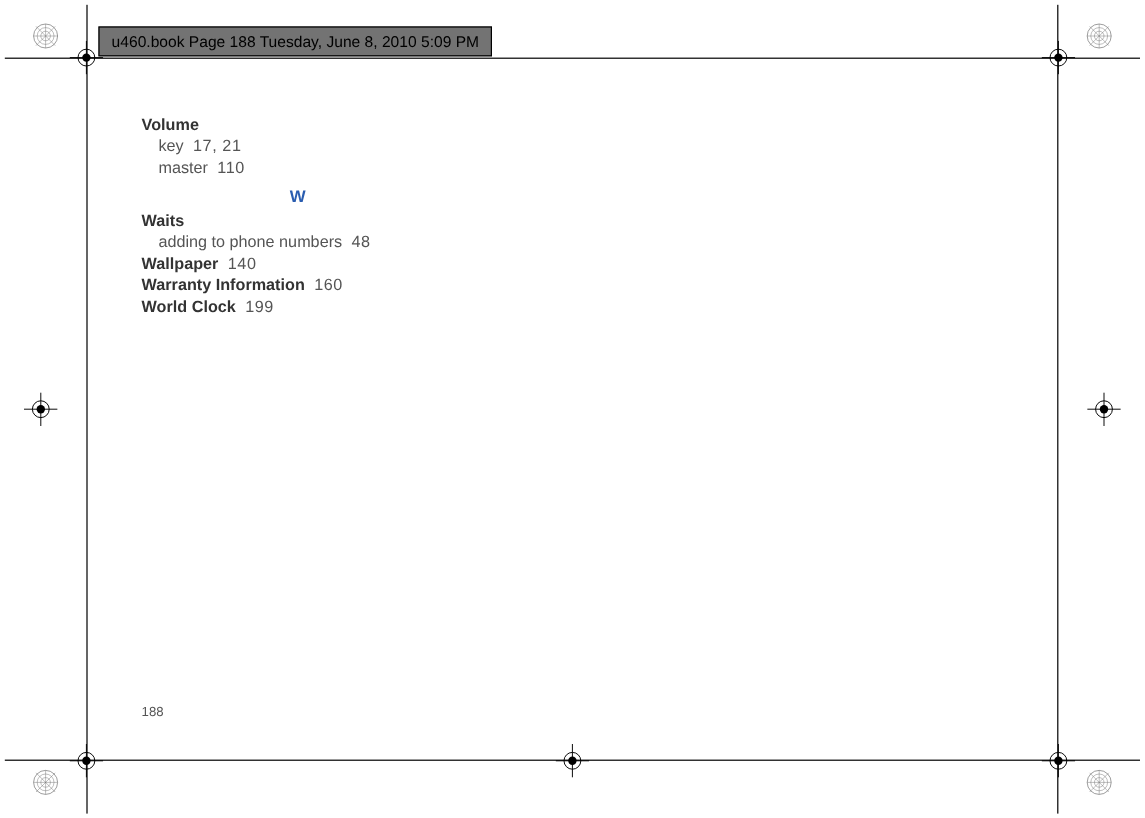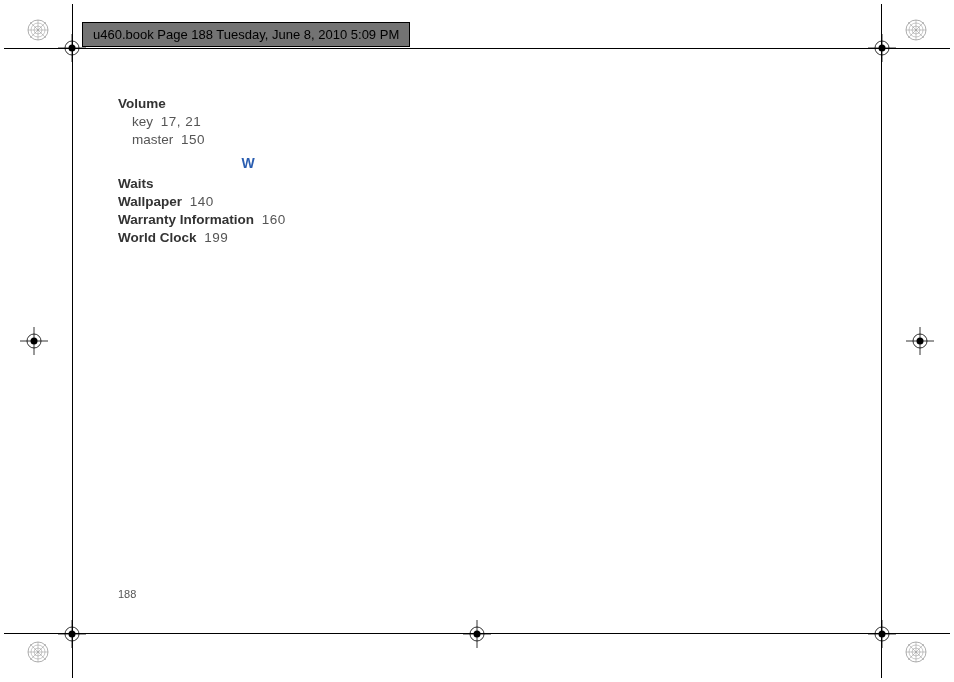--- a/index.html
+++ b/index.html
@@ -237,26 +237,30 @@
   </div>
 
   <div class="content">
     <div class="row"><span class="term">Volume</span></div>
     <div class="row sub">
       <span>key</span>
       <span class="pg">17, 21</span>
     </div>
     <div class="row sub">
       <span>master</span>
-      <span class="pg">150</span>
+      <span class="pg">110</span>
     </div>
 
     <div class="section-w">W</div>
 
     <div class="row"><span class="term">Waits</span></div>
+    <div class="row sub">
+      <span>adding to phone numbers</span>
+      <span class="pg">48</span>
+    </div>
 
     <div class="row">
       <span class="term">Wallpaper</span>
       <span class="pg">140</span>
     </div>
 
     <div class="row">
       <span class="term">Warranty Information</span>
       <span class="pg">160</span>
     </div>

